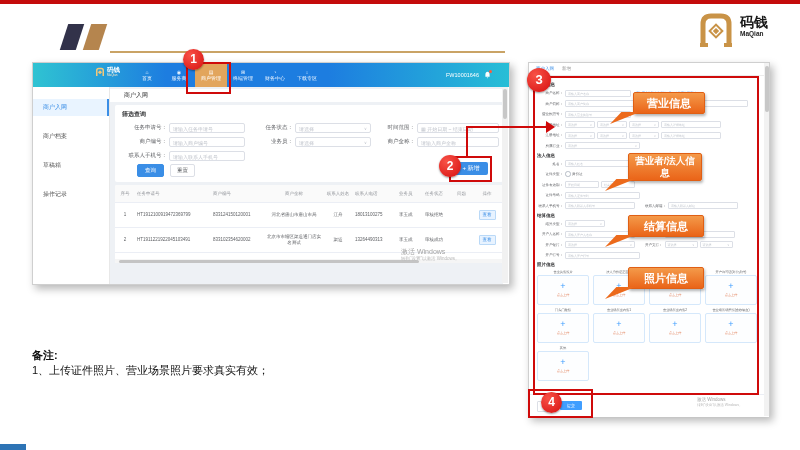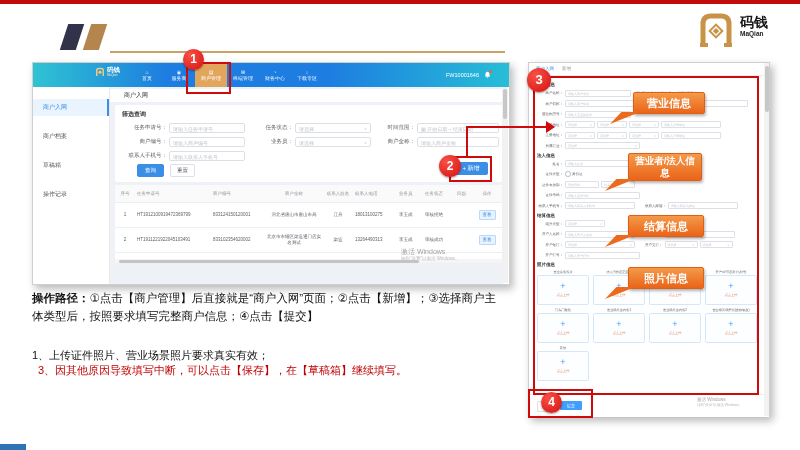--- a/index.html
+++ b/index.html
@@ -567,21 +567,18 @@
   <div class="rbox rboxform"></div>
   <div class="rbox rboxfooter"></div>
   <div class="vline"></div>
   <div class="hline"></div>
   <div class="arrowhead"></div>
   <div class="badge badge1">1</div>
   <div class="badge badge2">2</div>
   <div class="badge badge3">3</div>
   <div class="badge badge4">4</div>
 
-  <div class="op-path">
-    <span class="op-label">操作路径：</span><span>①点击【商户管理】后直接就是“商户入网”页面；②点击【新增】；③选择商户主体类型后，按照要求填写完整商户信息；④点击【提交】</span>
-  </div>
   <div class="notes">
+    <div class="notes-label">备注:</div>
     <div>1、上传证件照片、营业场景照片要求真实有效；</div>
-    <div class="note-red">3、因其他原因导致填写中断，可以点击【保存】，在【草稿箱】继续填写。</div>
   </div>
   <div class="accent"></div>
 </div>
 
 </body></html>

